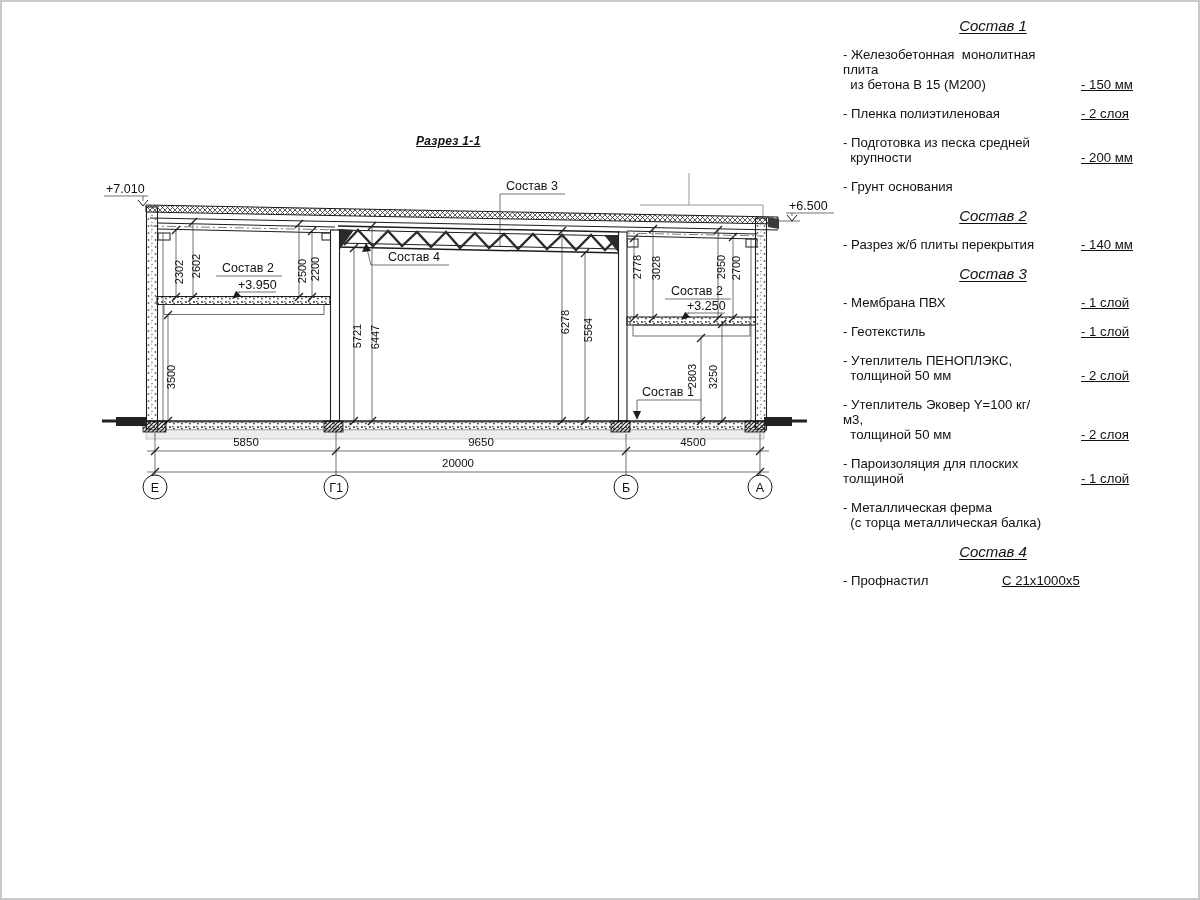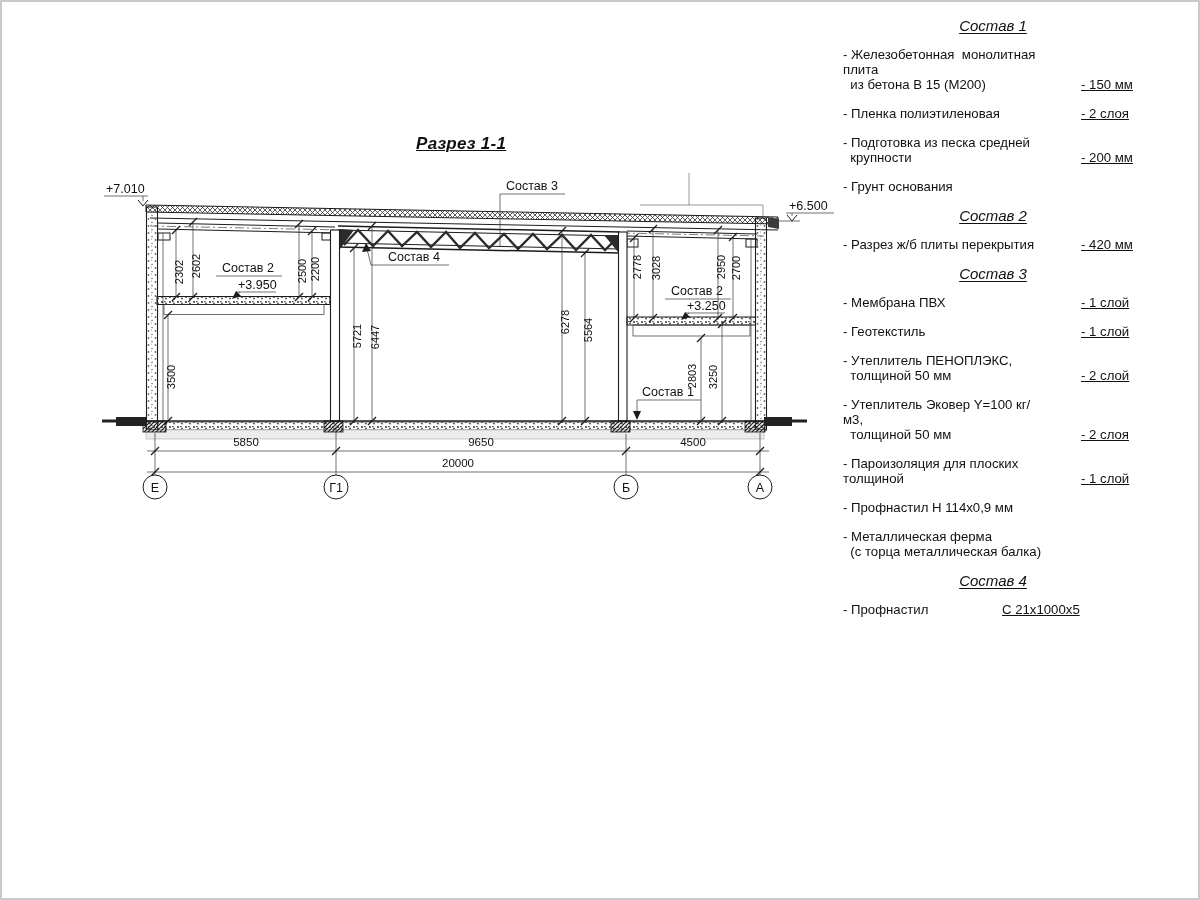--- a/index.html
+++ b/index.html
@@ -13,21 +13,21 @@
   .med{stroke:#1c1c1c;stroke-width:1;fill:none}
   .thk{stroke:#1c1c1c;stroke-width:1.5;fill:none}
   .web{stroke:#2b2b2b;stroke-width:2.3;fill:none;stroke-linejoin:miter}
   .tk{stroke:#1c1c1c;stroke-width:1.25}
   .dash{stroke:#444;stroke-width:.7;stroke-dasharray:9 3 2 3;fill:none}
   .dimtxt{font:11px "Liberation Sans",sans-serif;fill:#111}
   .dimtxtB{font:11.5px "Liberation Sans",sans-serif;fill:#111}
   .lbl{font:12.5px "Liberation Sans",sans-serif;fill:#111}
   .axl{font:12.5px "Liberation Sans",sans-serif;fill:#111}
   
-  #title{position:absolute;left:416px;top:134px;font-size:17px;font-weight:bold;font-style:italic;
+  #title{position:absolute;left:416px;top:134px;font-size:12px;font-weight:bold;font-style:italic;
          text-decoration:underline;letter-spacing:.3px;}
   
   #panel{position:absolute;left:843px;top:18px;width:300px;font-size:13.2px;line-height:15px;}
   .sec-head{font-style:italic;font-size:15px;text-align:center;text-decoration:underline;
             text-underline-offset:2px;margin:0 0 14px 0;font-weight:500;}
   .item{display:grid;grid-template-columns:1fr 62px;align-items:end;margin-bottom:14px;column-gap:4px;gap:39px;}
   .item .lab{white-space:pre-wrap;}
   .item .val{white-space:nowrap;text-decoration:underline;}
   .sec4 .item{grid-template-columns:120px 1fr;}
 </style>
@@ -296,21 +296,21 @@
         </div>
     <div class="item">
           <span class="lab">- Грунт основания</span>
           <span class="val"></span>
         </div>
   </div>
   <div class="sec">
     <div class="sec-head">Состав 2</div>
     <div class="item">
           <span class="lab">- Разрез ж/б плиты перекрытия</span>
-          <span class="val">- 420 мм</span>
+          <span class="val">- 140 мм</span>
         </div>
   </div>
   <div class="sec">
     <div class="sec-head">Состав 3</div>
     <div class="item">
           <span class="lab">- Мембрана ПВХ</span>
           <span class="val">- 1 слой</span>
         </div>
     <div class="item">
           <span class="lab">- Геотекстиль</span>
@@ -324,24 +324,20 @@
     <div class="item">
           <span class="lab">- Утеплитель Эковер Y=100 кг/м3,
   толщиной 50 мм</span>
           <span class="val">- 2 слоя</span>
         </div>
     <div class="item">
           <span class="lab">- Пароизоляция для плоских толщиной</span>
           <span class="val">- 1 слой</span>
         </div>
     <div class="item">
-          <span class="lab">- Профнастил Н 114х0,9 мм</span>
-          <span class="val"></span>
-        </div>
-    <div class="item">
           <span class="lab">- Металлическая ферма
   (с торца металлическая балка)</span>
           <span class="val"></span>
         </div>
   </div>
   <div class="sec sec4">
     <div class="sec-head">Состав 4</div>
     <div class="item">
           <span class="lab">- Профнастил</span>
           <span class="val">С 21х1000х5</span>

